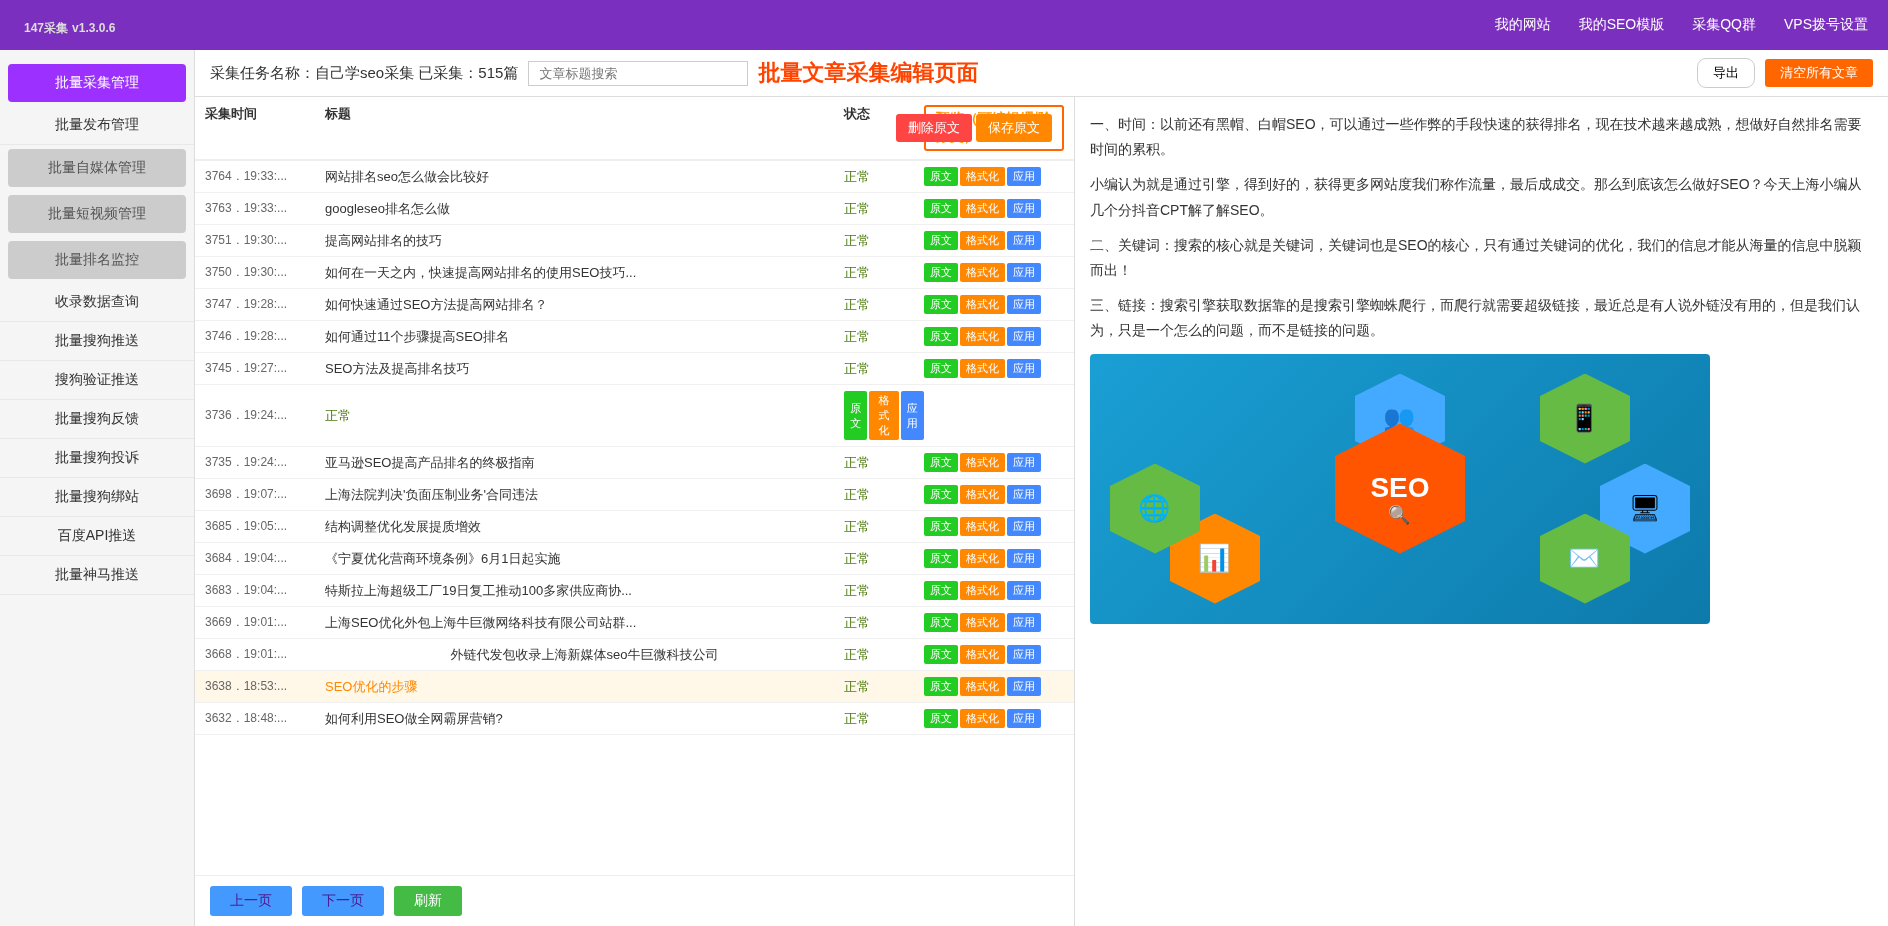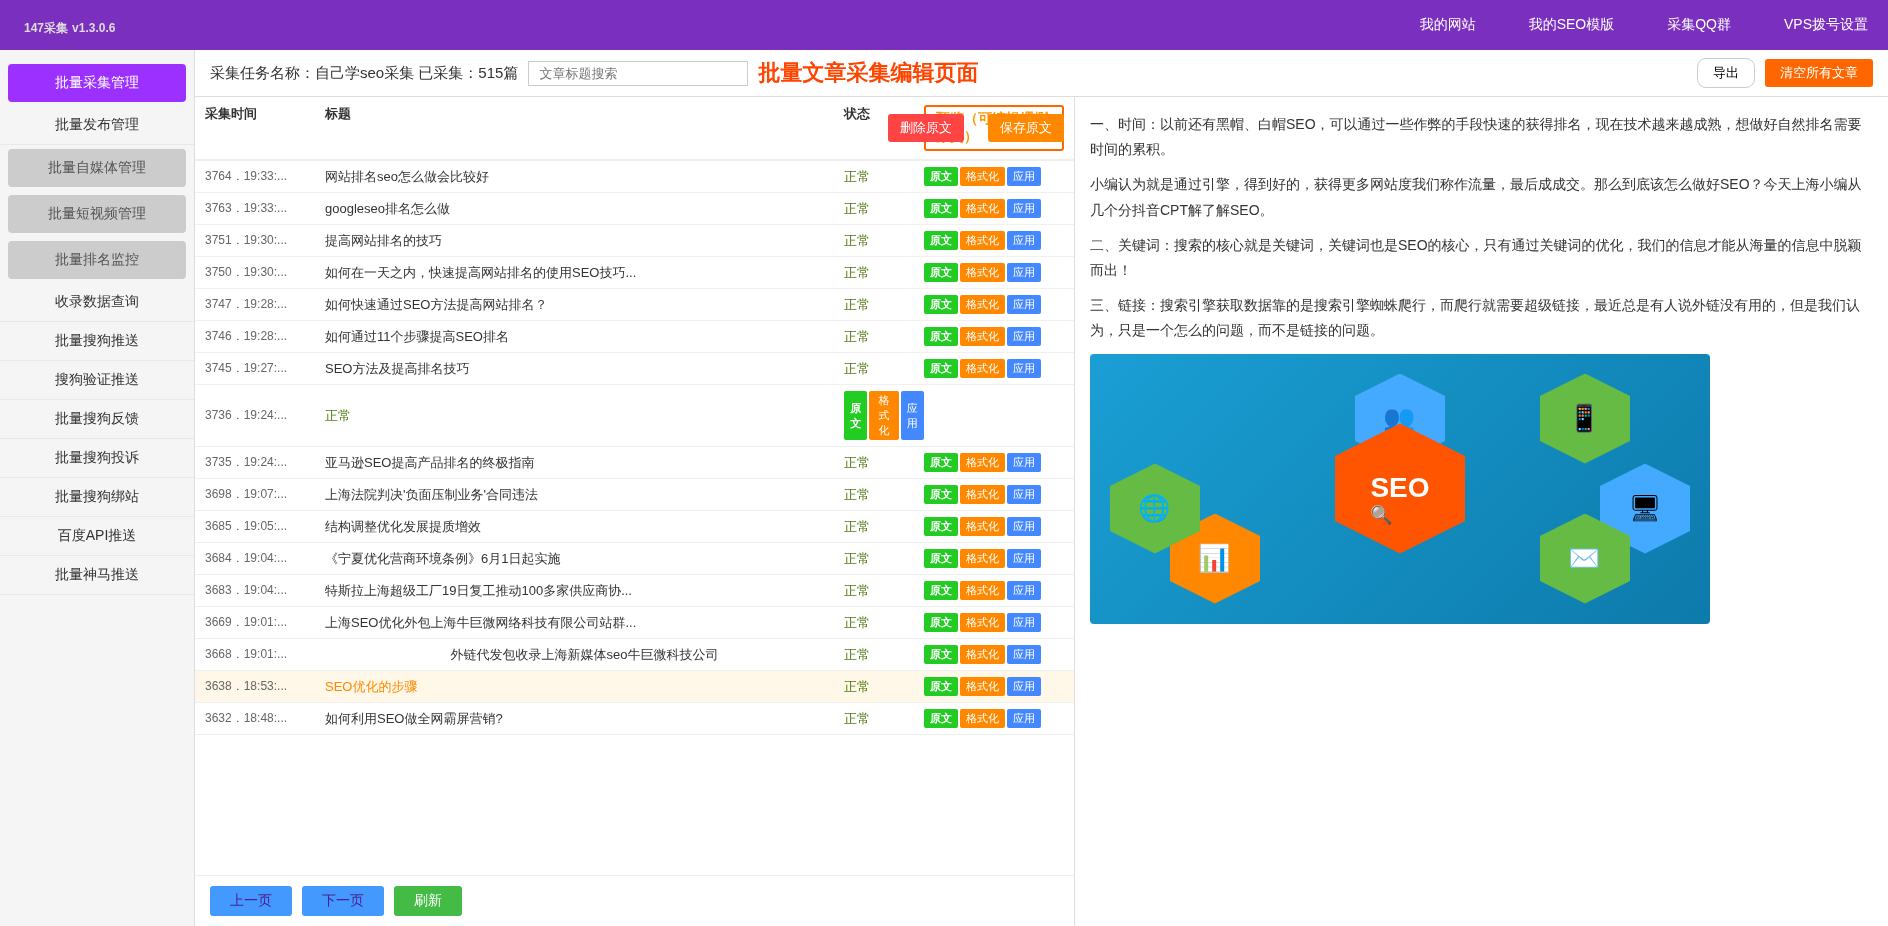--- a/index.html
+++ b/index.html
@@ -19,21 +19,21 @@
       font-size: 20px;
       font-weight: bold;
     }
     .header-logo span {
       font-size: 12px;
       color: #ddd;
       margin-left: 4px;
     }
     .header-nav {
       display: flex;
-      gap: 53px;
+      gap: 28px;
     }
     .header-nav a {
       color: #fff;
       text-decoration: none;
       font-size: 14px;
       cursor: pointer;
     }
 
     
     .layout {
@@ -167,25 +167,25 @@
       border: 2px solid #ff6600;
       padding: 3px 10px;
       color: #ff9900;
       font-weight: bold;
       font-size: 14px;
       border-radius: 3px;
       display: inline-block;
     }
     .table-header-btns {
       position: absolute;
-      right: 10px;
+      right: 22px;
       top: 50%;
       transform: translateY(-50%);
       display: flex;
-      gap: 24px;
+      gap: 4px;
     }
     .btn-delete-orig {
       background: #ff4444;
       color: #fff;
       border: none;
       padding: 5px 12px;
       cursor: pointer;
       border-radius: 3px;
       font-size: 13px;
     }
@@ -222,21 +222,21 @@
       gap: 2px;
     }
     .action-btn {
       padding: 2px 6px;
       font-size: 11px;
       border: none;
       cursor: pointer;
       border-radius: 2px;
       color: #fff;
     }
-    .action-btn.green { background: #22cc22; font-weight: bold; }
+    .action-btn.green { background: #22cc22; }
     .action-btn.orange { background: #ff8800; }
     .action-btn.blue { background: #4488ff; }
 
     
     .pagination {
       display: flex;
       gap: 10px;
       padding: 10px 15px;
       background: #fff;
       border-top: 1px solid #eee;
@@ -570,21 +570,21 @@
 
           <div class="hex-icon" style="background:#ff8800;width:90px;height:90px;bottom:20px;left:80px;">
             <span style="font-size:26px;">📊</span>
           </div>
 
           <div class="hex-icon" style="background:#66bb44;width:90px;height:90px;top:110px;left:20px;">
             <span style="font-size:26px;">🌐</span>
           </div>
 
           <div class="seo-center">
-            <div style="display:flex;flex-direction:column;">
+            <div style="display:flex;flex-direction:column;align-items:center;">
               <span style="color:#fff;font-size:28px;font-weight:bold;margin-top:20px;">SEO</span>
               <span style="color:#fff;font-size:18px;">🔍</span>
             </div>
           </div>
         </div>
       </div>
     </div>
   </div>
 </div>
 

